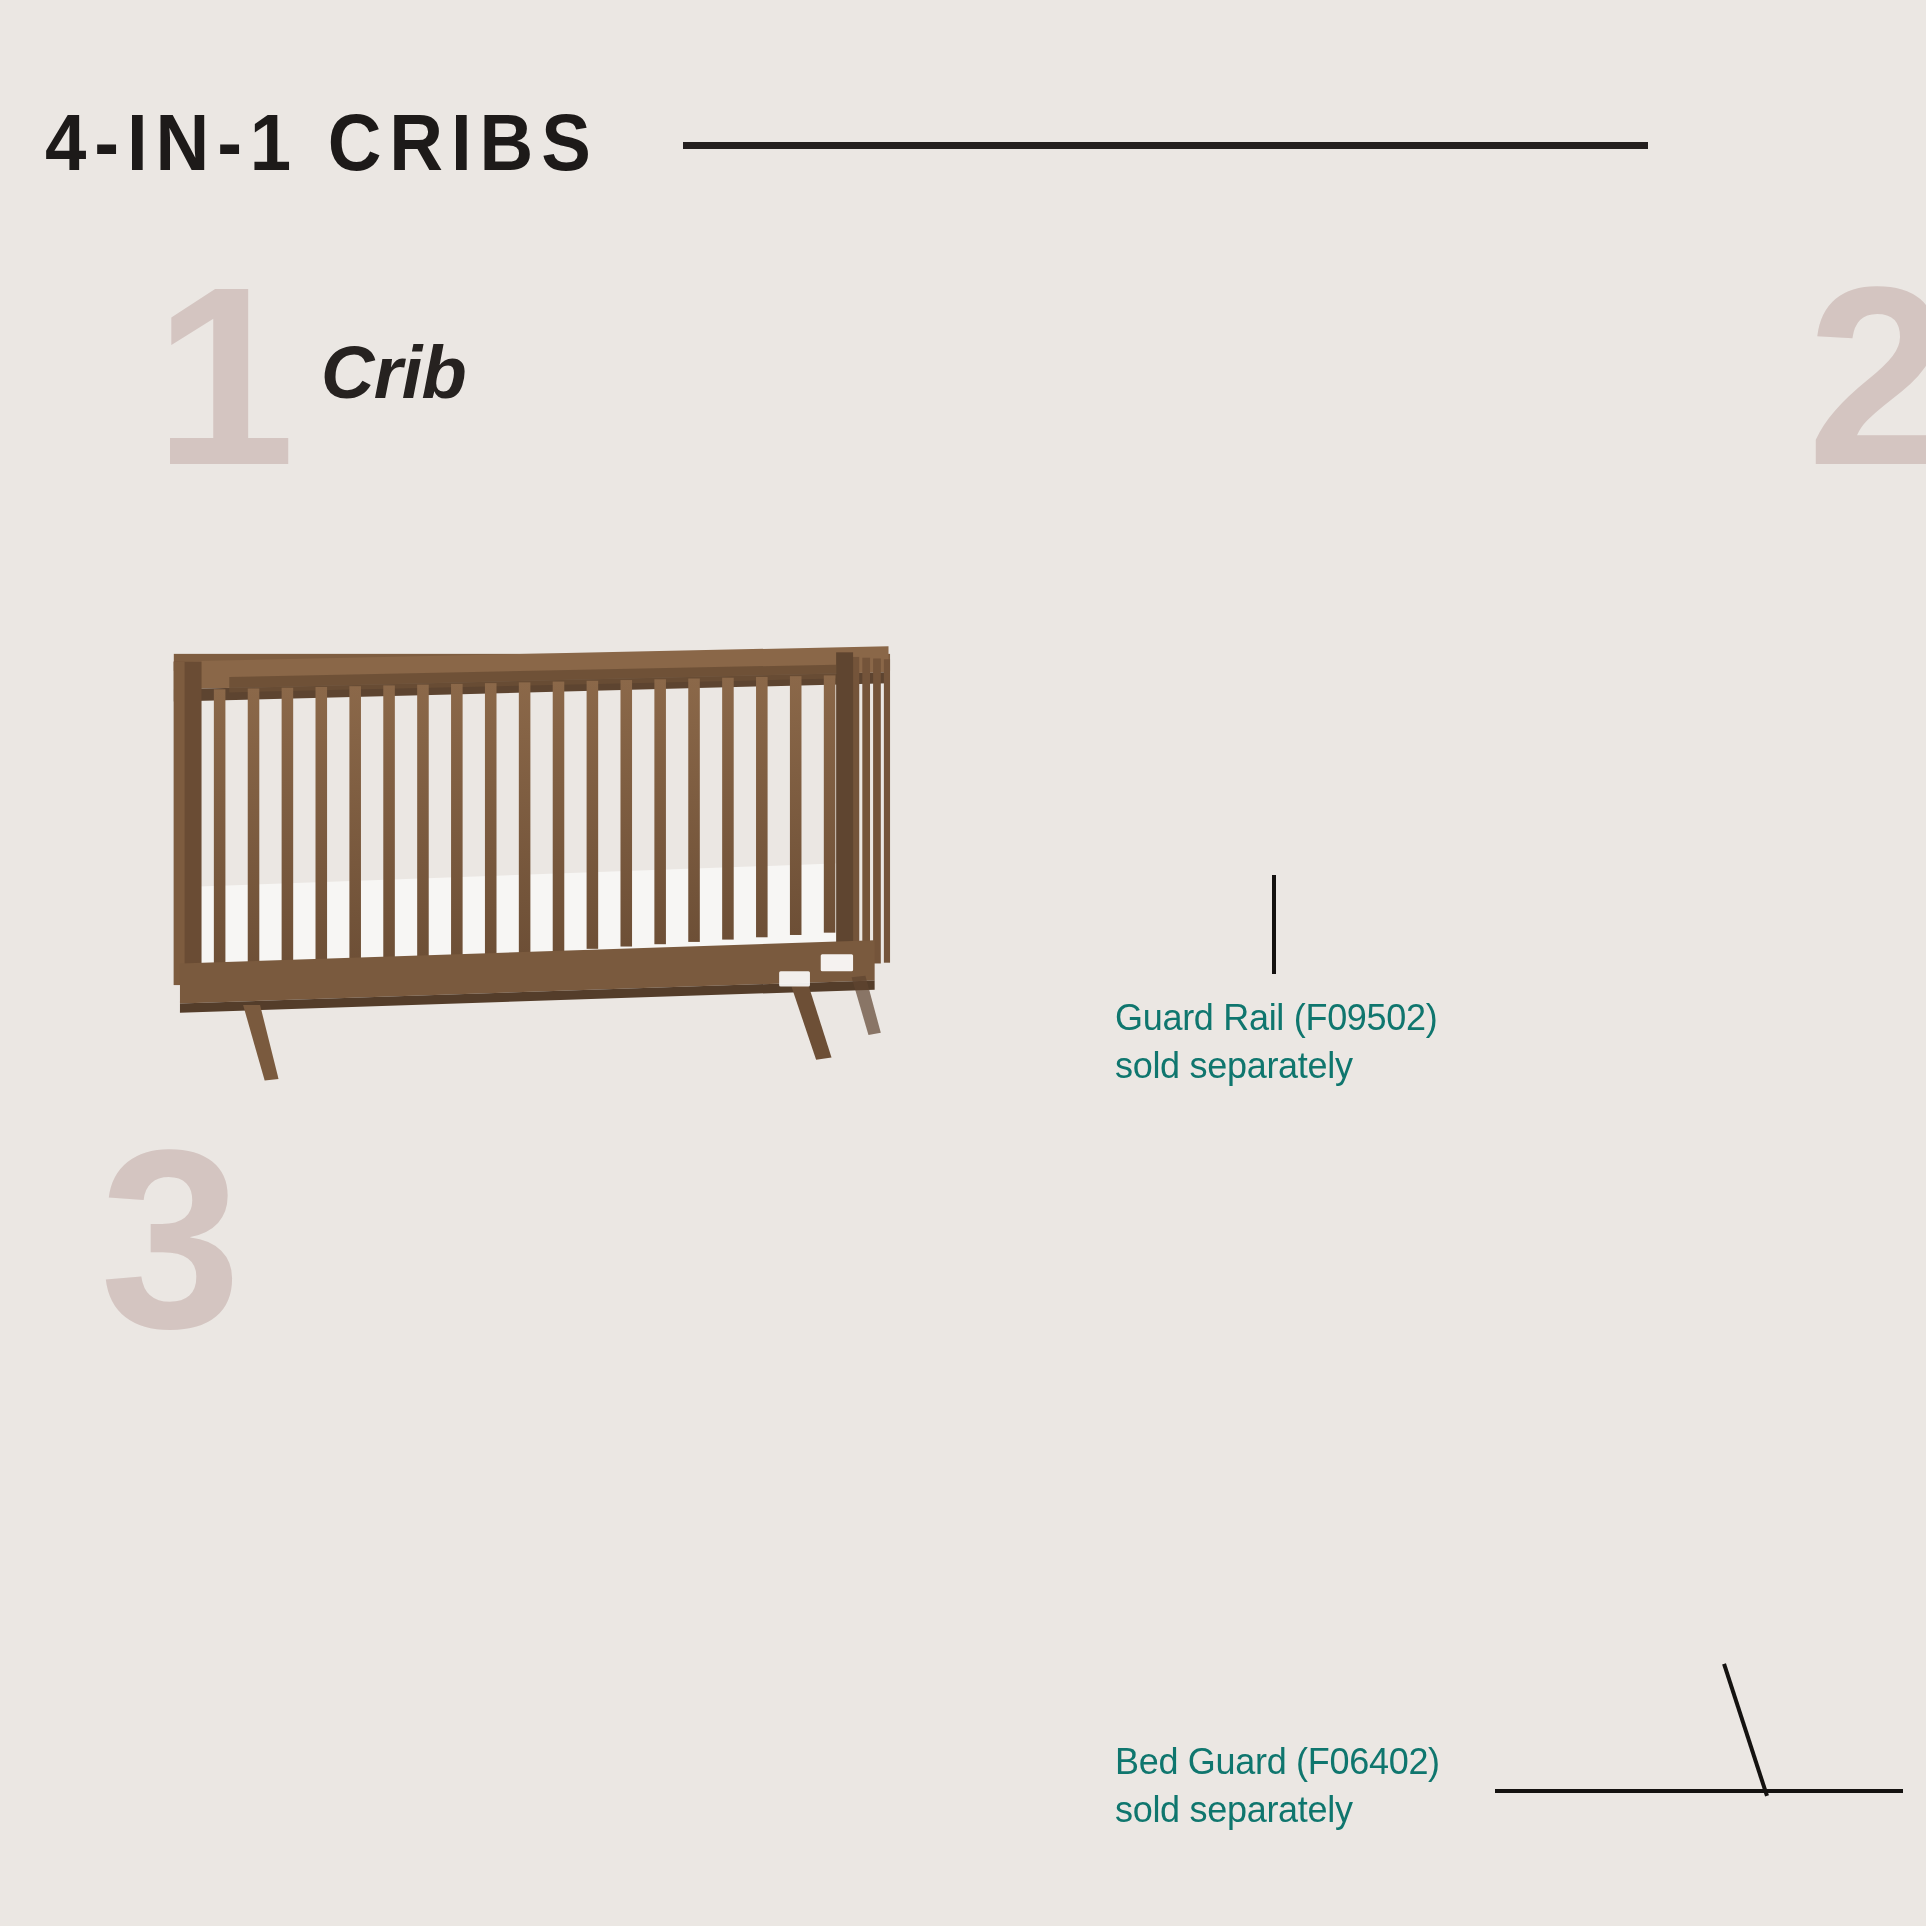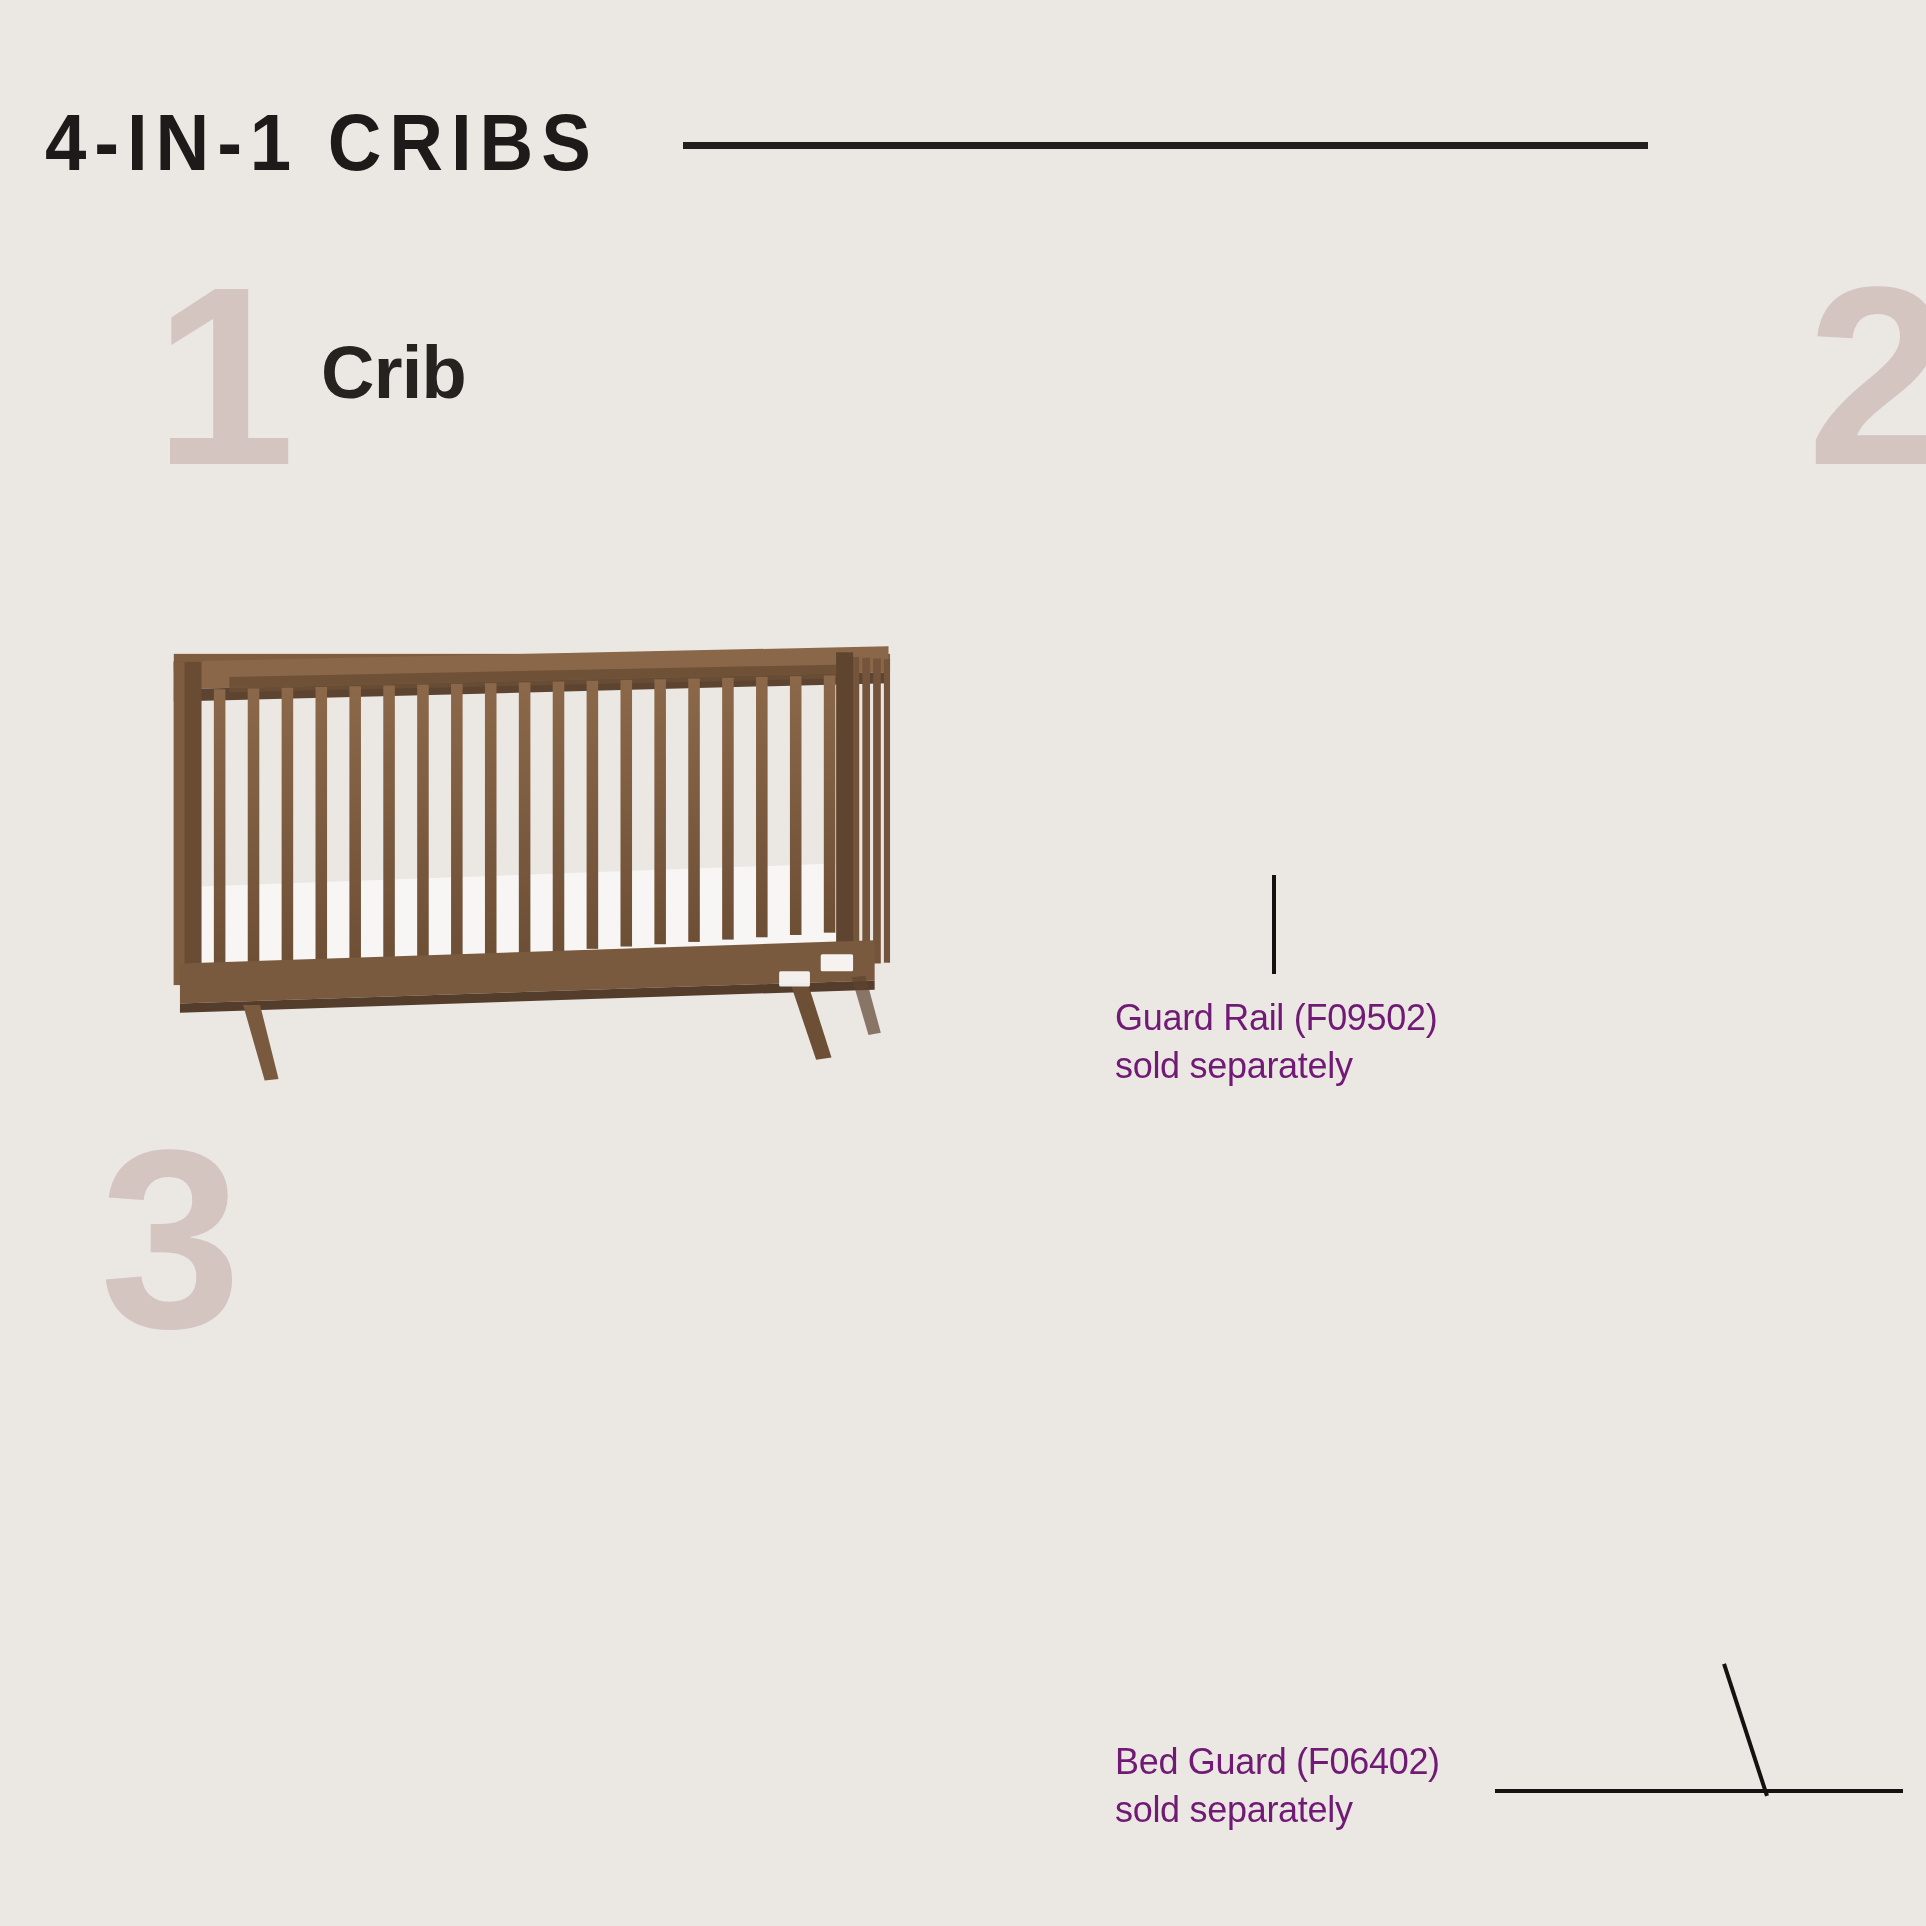--- a/index.html
+++ b/index.html
@@ -61,28 +61,29 @@
   }
   .step-name {
     font-size:74px;
     font-weight:bold;
     color:#262220;
     line-height:1;
     margin-left:32px;
     margin-bottom:65px;
     white-space:nowrap;
     letter-spacing:-0.8px;
+    font-style:italic;
   }
 
   
   .callout {
     position:absolute;
     font-size:36px;
     line-height:1.32;
-    color:#701a75;
+    color:#0f766e;
     font-weight:300;
     white-space:pre-line;
     letter-spacing:-0.3px;
   }
   #callout-guard { left:1115px; top:994px; }
   #callout-rails { left:1115px; top:1738px; }
 
   .leader { position:absolute; background:#141210; }
   #leader-guard-v { left:1272px; top:875px; width:3.9px; height:99px; }
   #leader-rails-h { left:1495px; top:1789px; width:408px; height:3.9px; }

